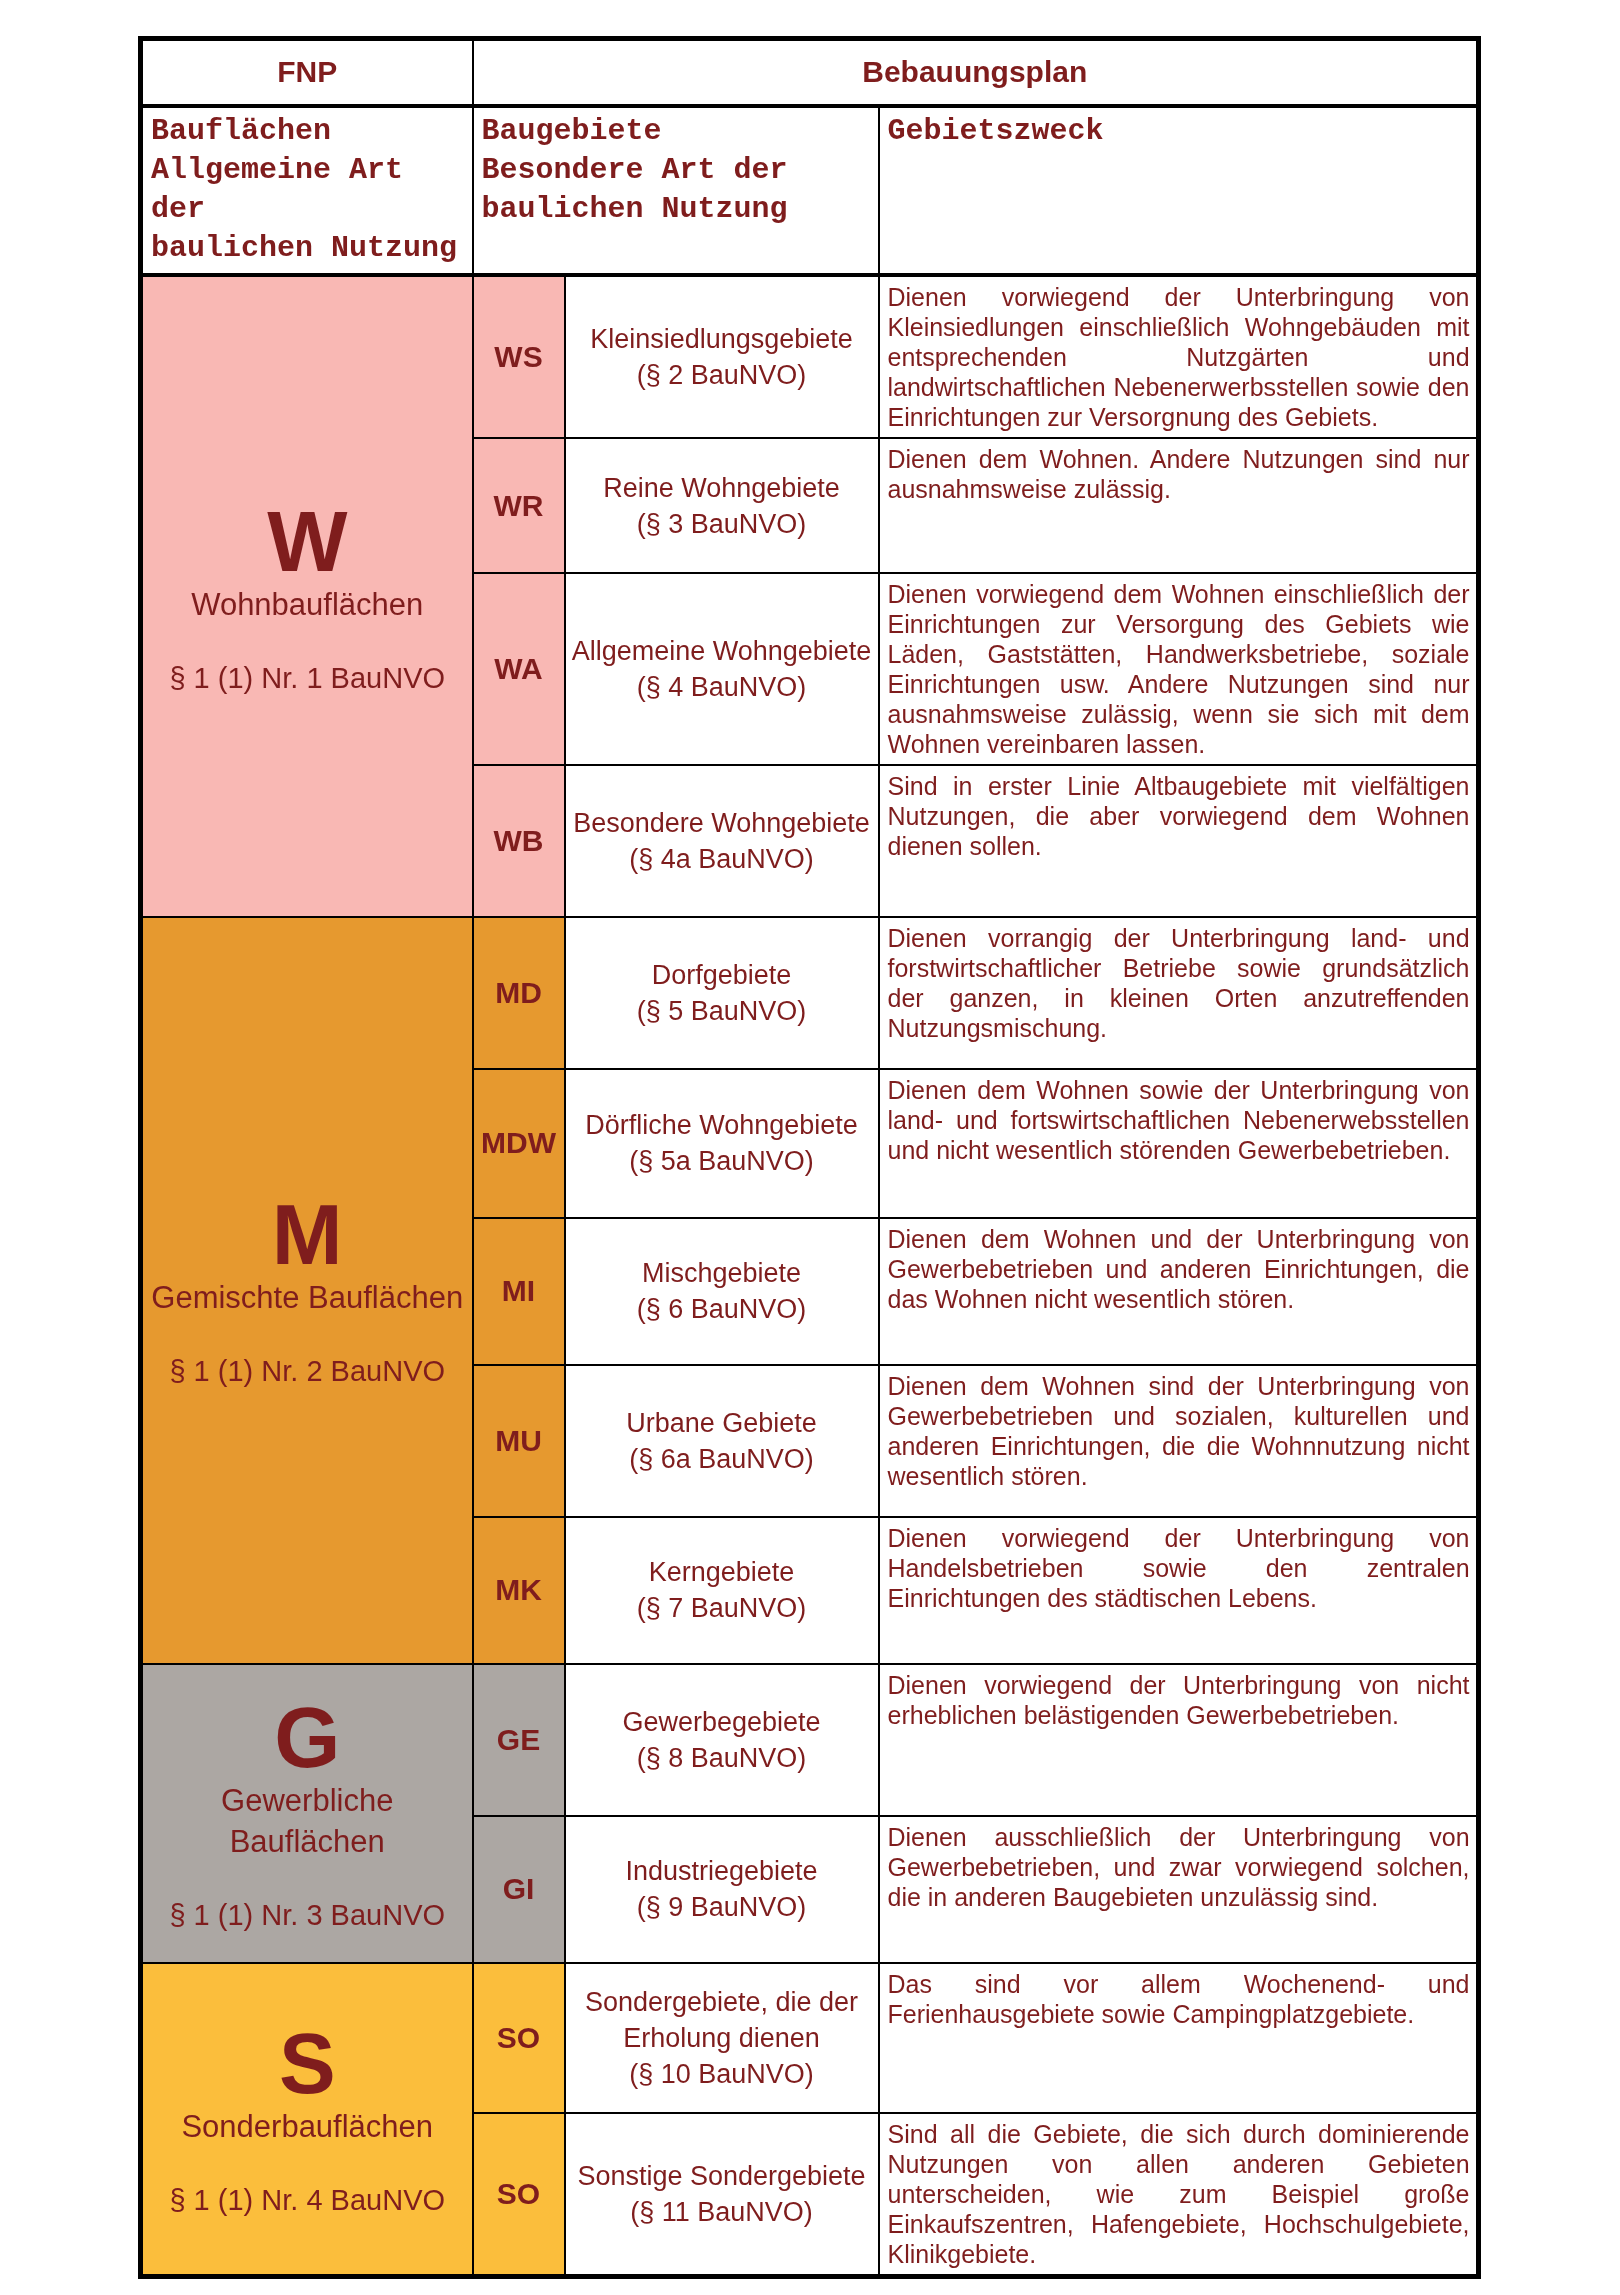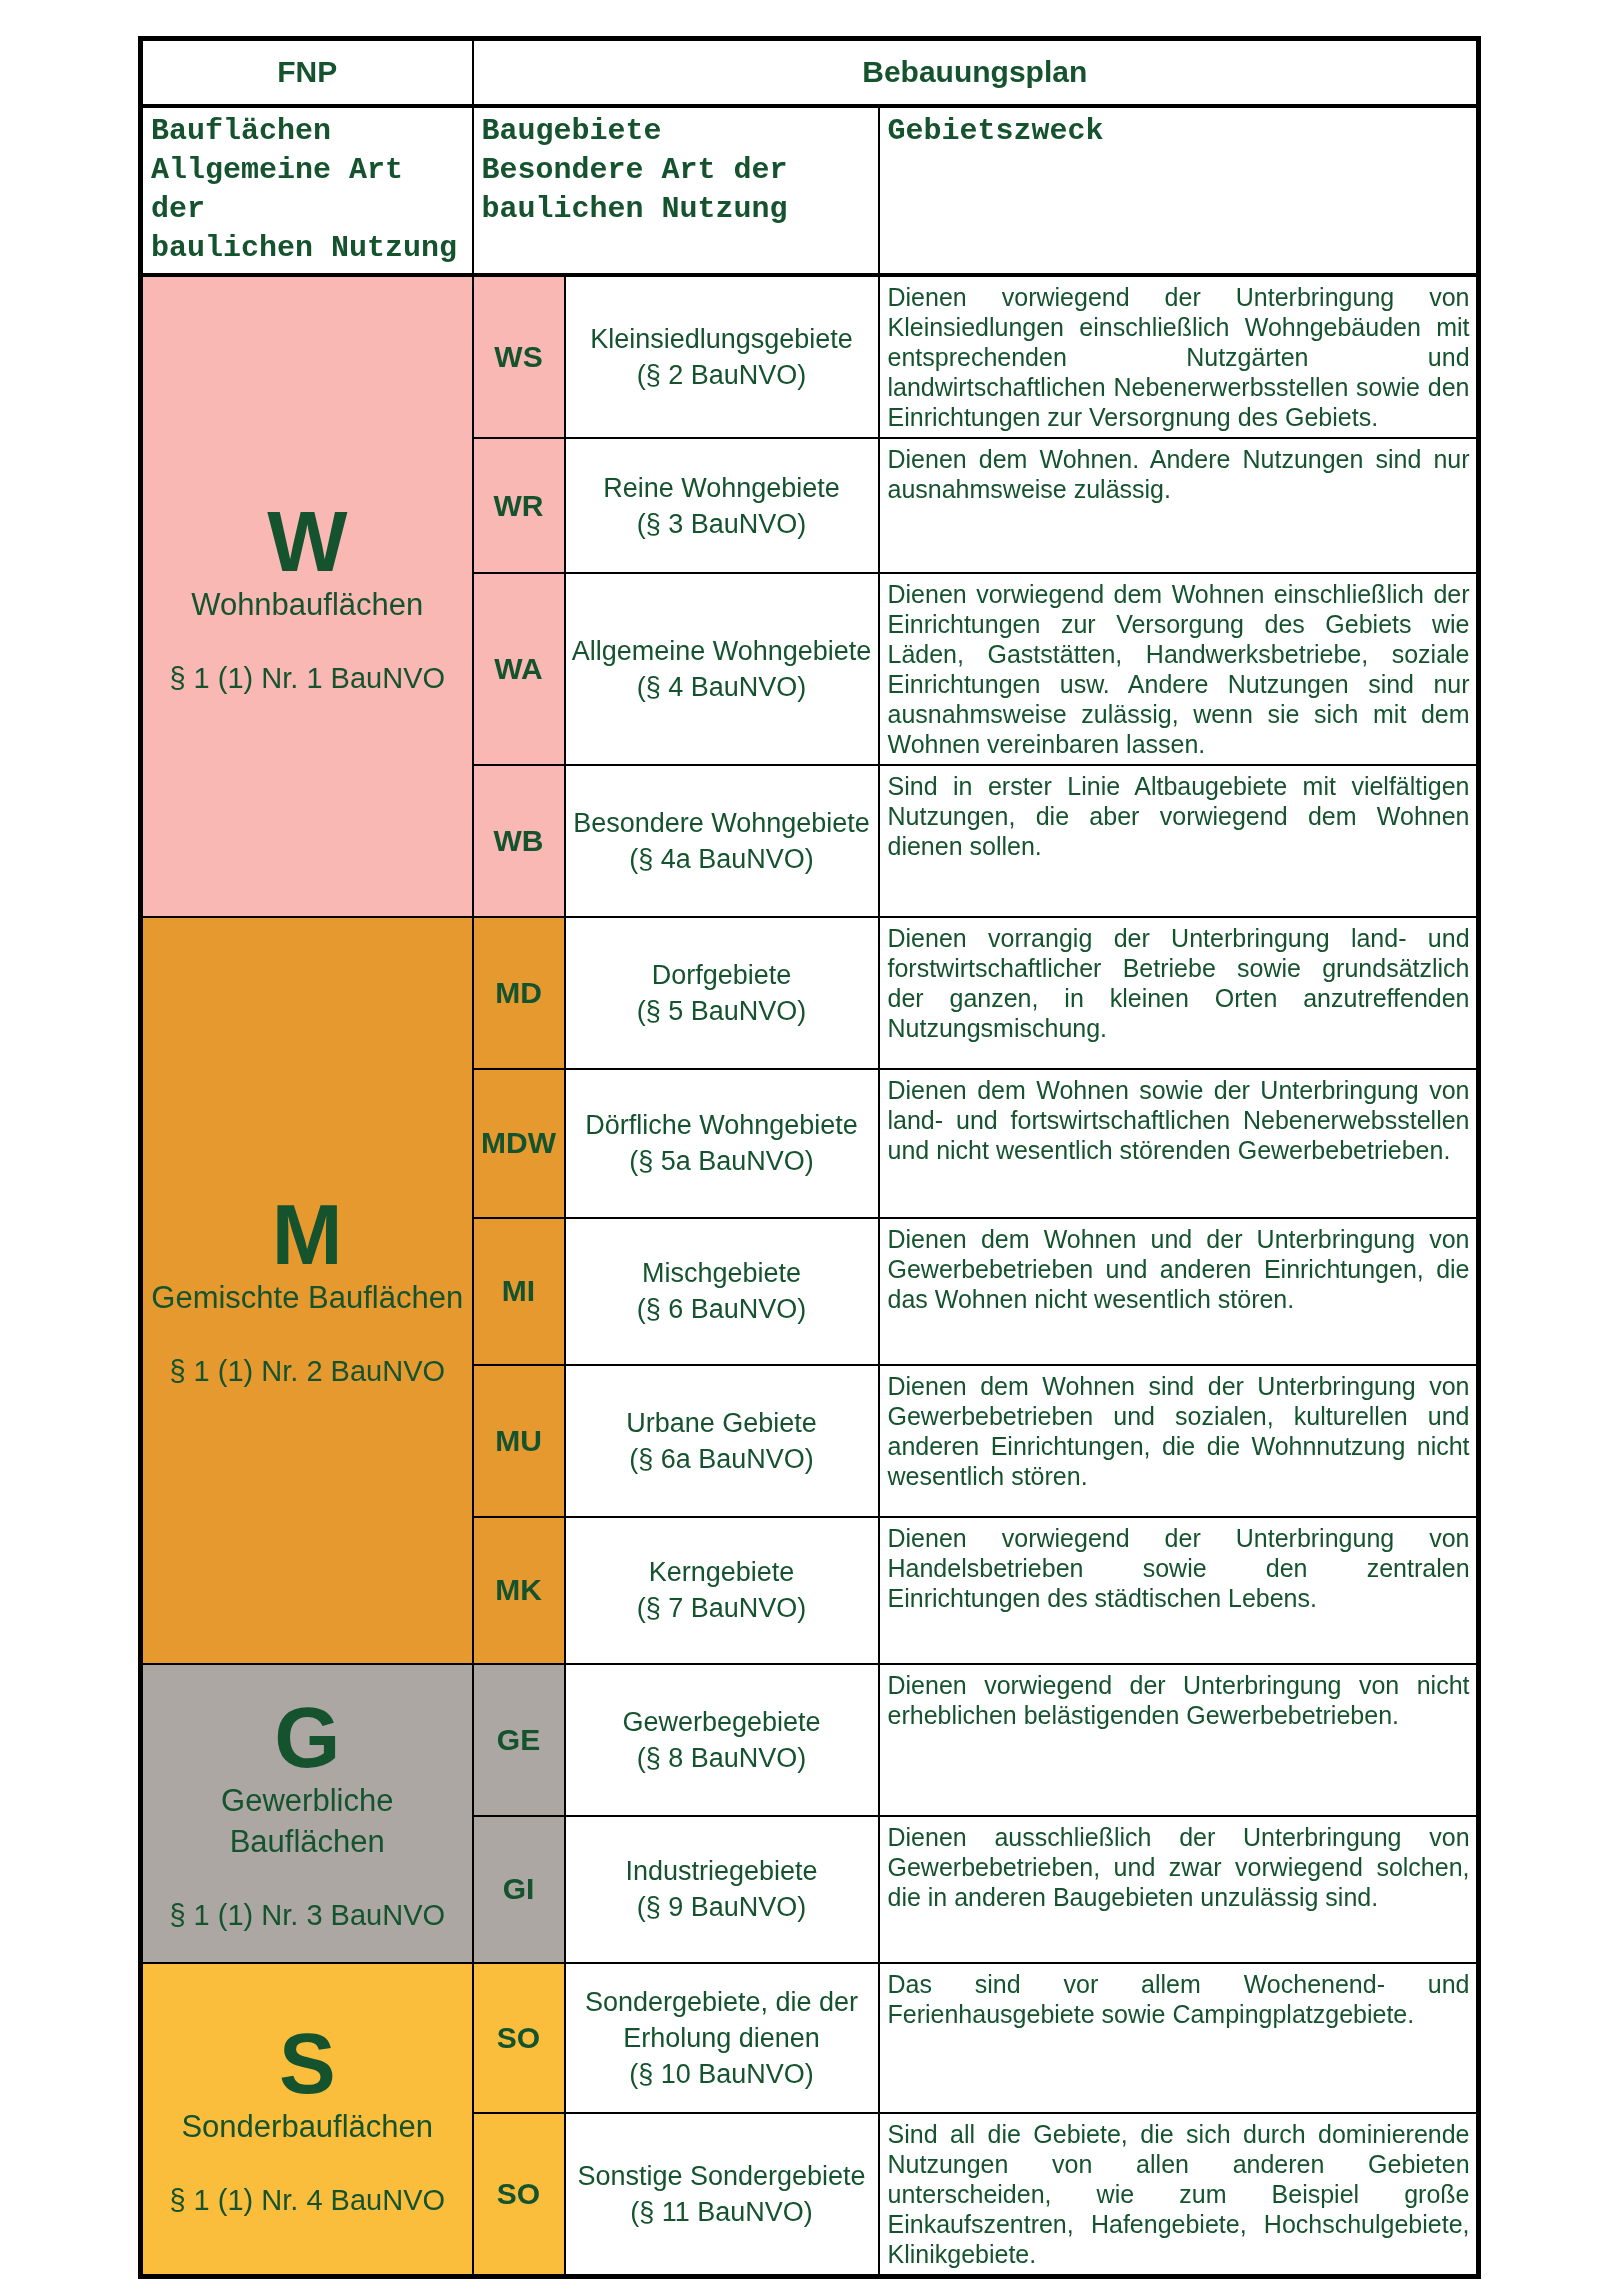--- a/index.html
+++ b/index.html
@@ -6,21 +6,21 @@
     margin: 0;
     padding: 0;
     background: #ffffff;
   }
   .sheet {
     position: relative;
     width: 1621px;
     height: 2295px;
     background: #ffffff;
     font-family: "Liberation Sans", sans-serif;
-    color: #14532d;
+    color: #7f1d1d;
   }
   table.bau {
     position: absolute;
     left: 138px;
     top: 36px;
     width: 1337px;
     border-collapse: collapse;
     table-layout: fixed;
     border: 5.7px solid #000;
   }

